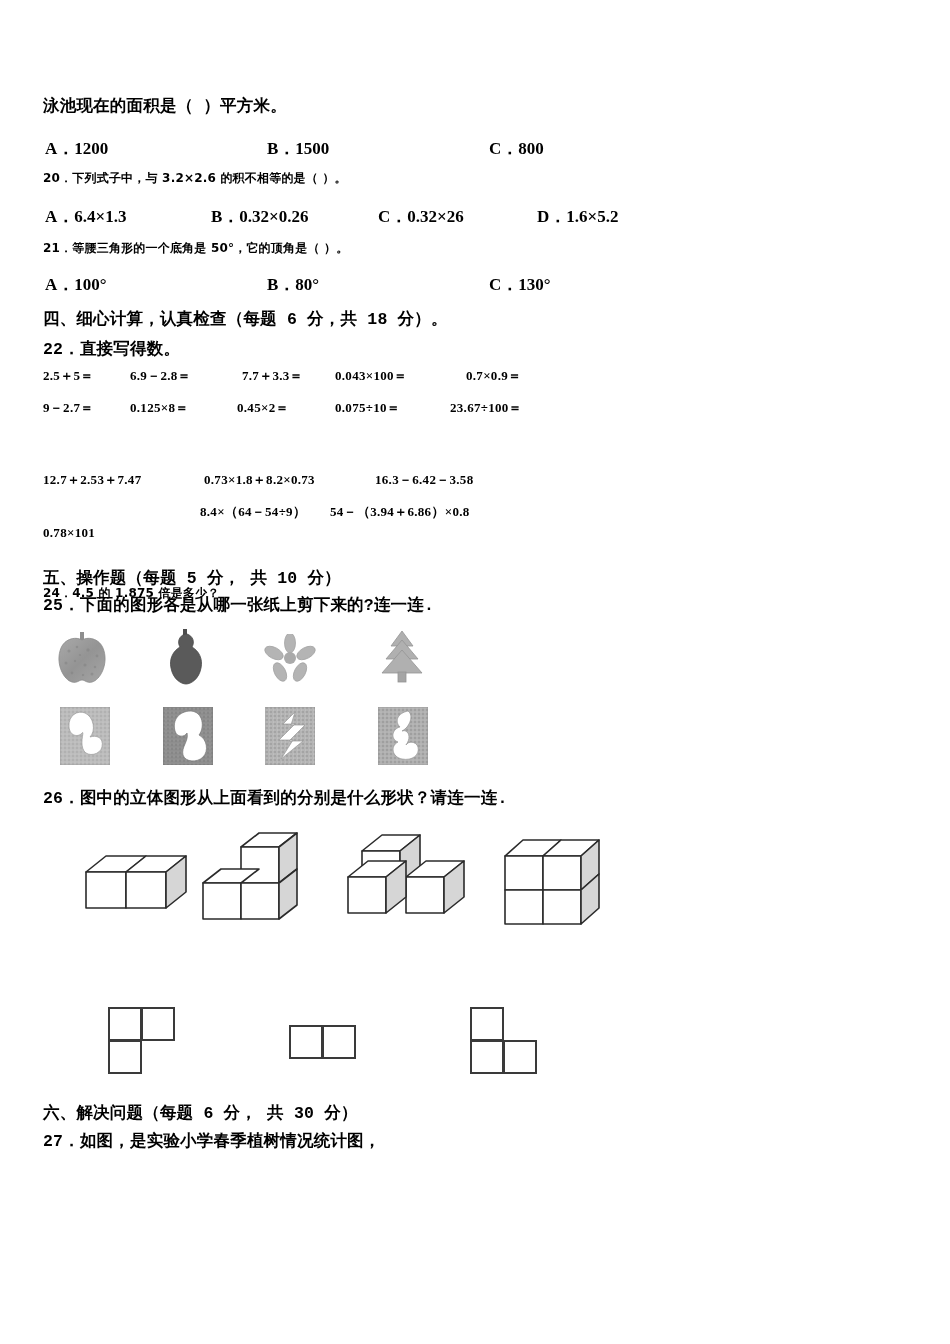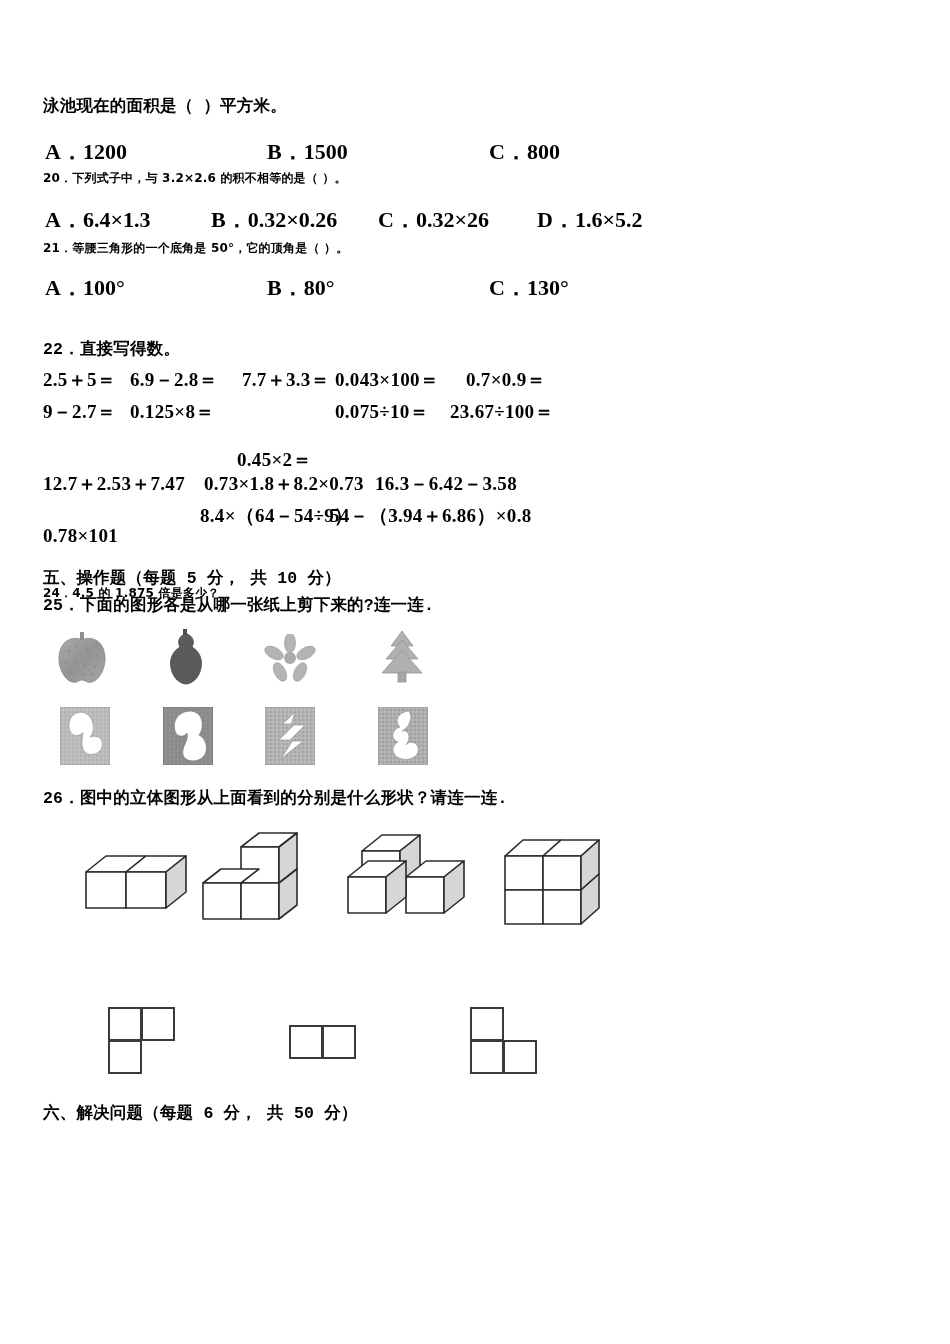--- a/index.html
+++ b/index.html
@@ -38,28 +38,28 @@
   .mixed {
     font-family: "DejaVu Sans", "Liberation Sans", sans-serif;
     font-weight: bold;
     font-size: 12px;
   }
   .opt {
     position: absolute;
     white-space: nowrap;
     font-family: "Liberation Serif", "DejaVu Serif", serif;
     font-weight: bold;
-    font-size: 22px;
+    font-size: 17px;
   }
   .expr {
     position: absolute;
     white-space: nowrap;
     font-family: "Liberation Serif", "DejaVu Serif", serif;
     font-weight: bold;
-    font-size: 19px;
+    font-size: 13px;
     letter-spacing: 0.3px;
   }
 
   
   .shape-cell {
     position: absolute;
     display: flex;
     align-items: center;
     justify-content: center;
   }
@@ -121,32 +121,33 @@
   <div class="opt" style="left:45px; top:273px;">
     <span>A</span><span>．</span><span>100°</span>
   </div>
   <div class="opt" style="left:267px; top:273px;">
     <span>B</span><span>．</span><span>80°</span>
   </div>
   <div class="opt" style="left:489px; top:273px;">
     <span>C</span><span>．</span><span>130°</span>
   </div>
 
+  <div class="line cjk" style="left:43px; top:308px;">四、细心计算，认真检查（每题 6 分，共 18 分）。</div>
 
   <div class="line cjk" style="left:43px; top:338px;">22．直接写得数。</div>
 
   <div class="expr" style="left:43px; top:367px;">2.5＋5＝</div>
   <div class="expr" style="left:130px; top:367px;">6.9－2.8＝</div>
   <div class="expr" style="left:242px; top:367px;">7.7＋3.3＝</div>
   <div class="expr" style="left:335px; top:367px;">0.043×100＝</div>
   <div class="expr" style="left:466px; top:367px;">0.7×0.9＝</div>
 
   <div class="expr" style="left:43px; top:399px;">9－2.7＝</div>
   <div class="expr" style="left:130px; top:399px;">0.125×8＝</div>
-  <div class="expr" style="left:237px; top:399px;margin-top:48px;">0.45×2＝</div>
+  <div class="expr" style="left:237px; top:399px;">0.45×2＝</div>
   <div class="expr" style="left:335px; top:399px;">0.075÷10＝</div>
   <div class="expr" style="left:450px; top:399px;">23.67÷100＝</div>
 
 
   <div class="expr" style="left:43px; top:471px;">12.7＋2.53＋7.47</div>
   <div class="expr" style="left:204px; top:471px;">0.73×1.8＋8.2×0.73</div>
   <div class="expr" style="left:375px; top:471px;">16.3－6.42－3.58</div>
 
   <div class="expr" style="left:43px; top:525px;">0.78×101</div>
   <div class="expr" style="left:200px; top:503px;">8.4×（64－54÷9）</div>
@@ -364,16 +365,17 @@
     <div class="tv-cell" style="left:0px;  top:0px; width:34px; height:34px;"></div>
     <div class="tv-cell" style="left:33px; top:0px; width:34px; height:34px;"></div>
   </div>
 
   <div class="topview" style="left:470px; top:1007px; width:70px; height:70px;">
     <div class="tv-cell" style="left:0px;  top:0px;  width:34px; height:34px;"></div>
     <div class="tv-cell" style="left:0px;  top:33px; width:34px; height:34px;"></div>
     <div class="tv-cell" style="left:33px; top:33px; width:34px; height:34px;"></div>
   </div>
 
-  <div class="line cjk" style="left:43px; top:1102px;">六、解决问题（每题 6 分， 共 50 分）</div>
-
+  <div class="line cjk" style="left:43px; top:1102px;">六、解决问题（每题 6 分， 共 30 分）</div>
+
+  <div class="line cjk" style="left:43px; top:1130px;">27．如图，是实验小学春季植树情况统计图，</div>
 
 </div>
 
 </body></html>

